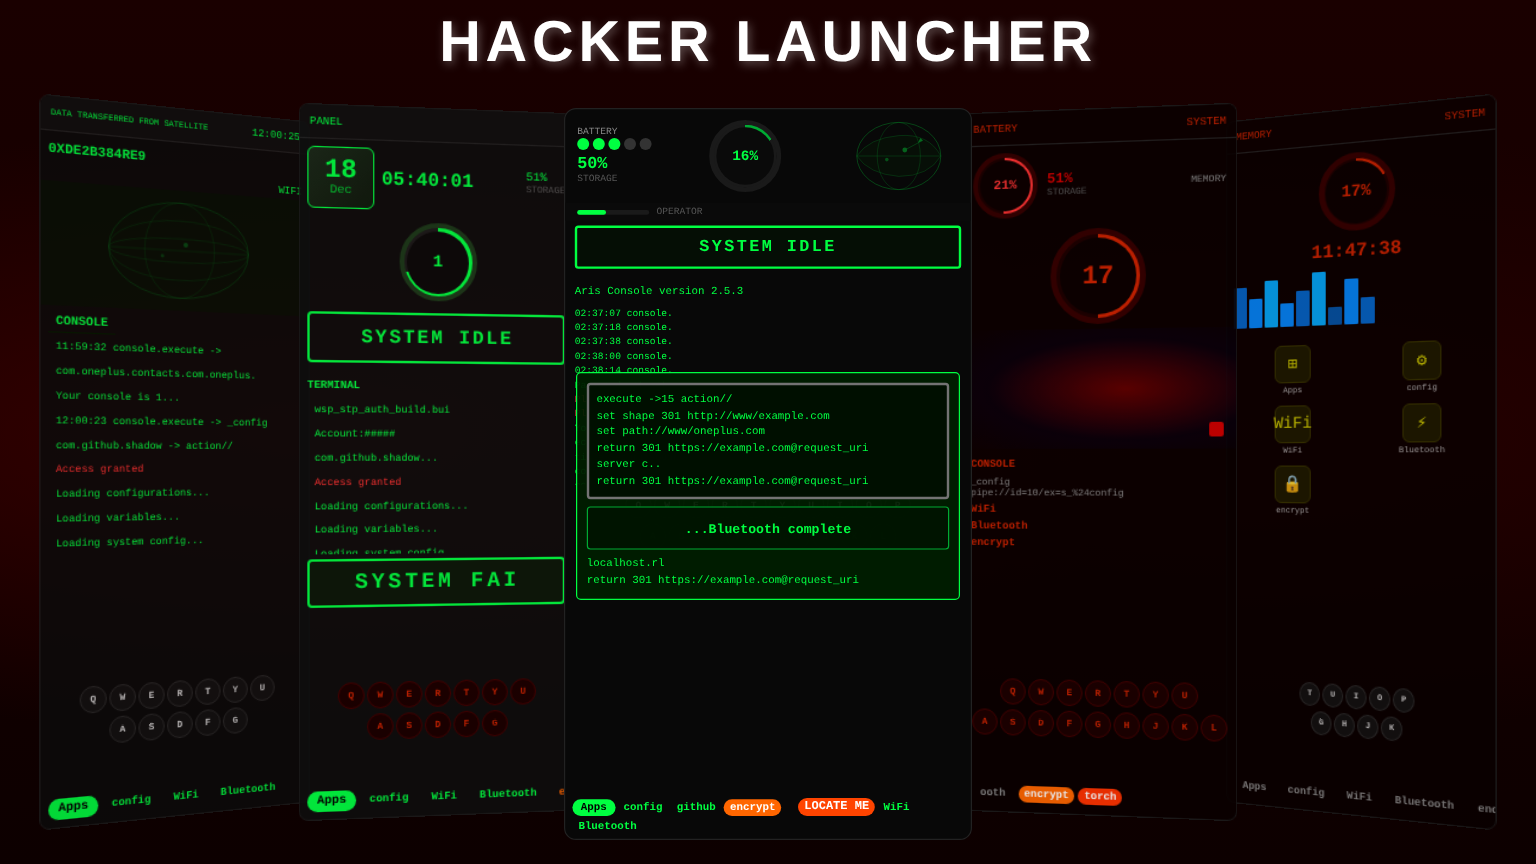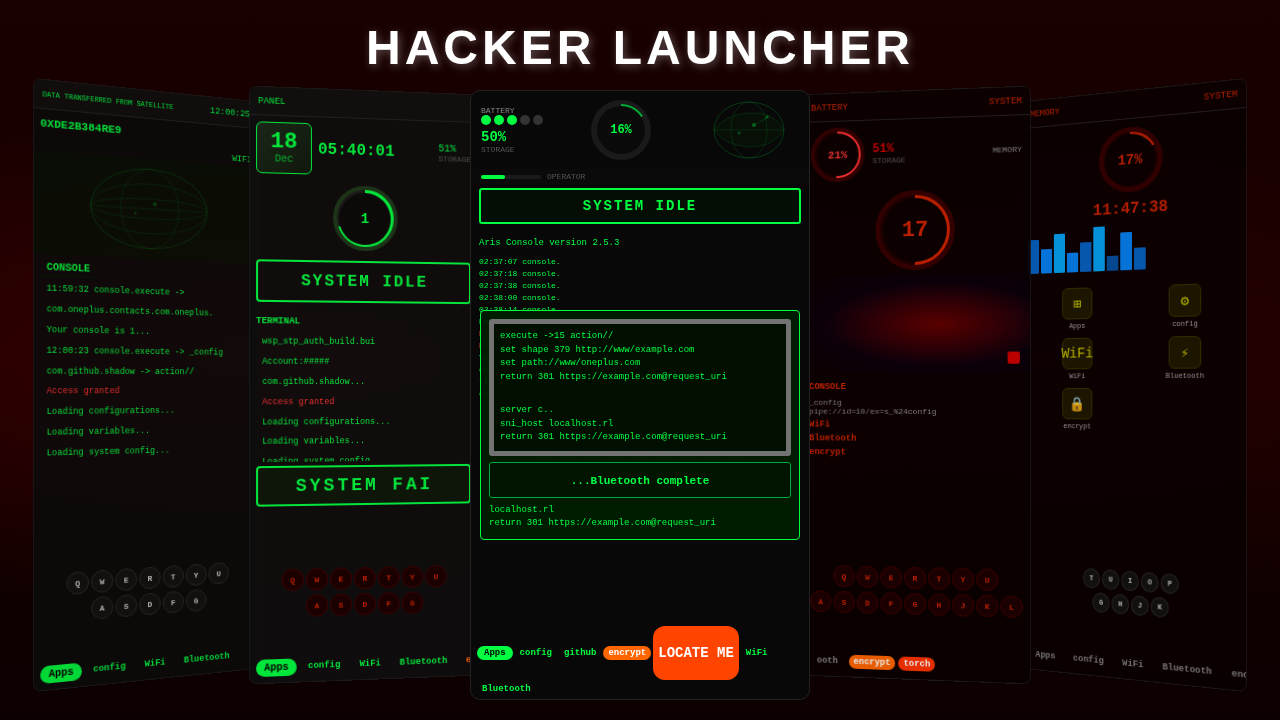--- a/index.html
+++ b/index.html
@@ -18,21 +18,21 @@
       top: 0; left: 0; width: 100%; height: 100%;
       background: radial-gradient(ellipse at 20% 50%, rgba(80,0,0,0.6) 0%, transparent 50%),
                   radial-gradient(ellipse at 80% 50%, rgba(60,0,0,0.5) 0%, transparent 50%),
                   linear-gradient(to bottom, #1a0000 0%, #0d0000 100%);
       z-index: 0;
     }
 
     
     .main-title {
       position: absolute;
-      top: 20px;
+      top: 8px;
       left: 50%;
       transform: translateX(-50%);
       color: white;
       font-size: 48px;
       font-weight: 900;
       font-family: Arial Black, sans-serif;
       letter-spacing: 4px;
       text-shadow: 2px 2px 8px rgba(255,255,255,0.3);
       z-index: 10;
       white-space: nowrap;
@@ -706,21 +706,21 @@
       <div class="console-line">color C</div>
       <div class="console-line">echo SecurityGuar</div>
 
     </div>
 
     <div class="bottom-tabs" style="flex-wrap:wrap;height:auto;padding:3px 6px;gap:2px;">
       <div class="tab-btn tab-active-green" style="font-size:9px;padding:2px 7px;">Apps</div>
       <div class="tab-btn" style="color:#00ff41;font-size:9px;padding:2px 5px;">config</div>
       <div class="tab-btn" style="color:#00ff41;font-size:9px;padding:2px 5px;">github</div>
       <div class="tab-btn tab-encrypt" style="font-size:9px;padding:2px 5px;">encrypt</div>
-      <div class="tab-btn tab-locate" style="font-size:14px;padding:19px 5px;">LOCATE ME</div>
+      <div class="tab-btn tab-locate" style="font-size:10px;padding:2px 5px;margin-left:12px;">LOCATE ME</div>
       <div class="tab-btn" style="color:#00ff41;font-size:9px;padding:2px 5px;">WiFi</div>
       <div class="tab-btn" style="color:#00ff41;font-size:9px;padding:2px 5px;">Bluetooth</div>
     </div>
 
     <div style="padding:4px 6px;">
       <div class="keys-row">
         <div class="k">Q</div>
         <div class="k">W</div>
         <div class="k">E</div>
         <div class="k">R</div>
@@ -903,27 +903,26 @@
         <div class="k" style="width:18px;height:20px;font-size:7px;">H</div>
         <div class="k" style="width:18px;height:20px;font-size:7px;">J</div>
         <div class="k" style="width:18px;height:20px;font-size:7px;">K</div>
       </div>
     </div>
   </div>
 
 </div>
 
 <div class="popup-overlay">
-  <div style="border:5px solid #737373;background:rgba(0,15,0,0.95);padding:6px;border-radius:3px;">
+  <div style="border:2px solid #737373;background:rgba(0,15,0,0.95);padding:6px;border-radius:3px;">
     <div class="popup-text">execute -&gt;15 action//</div>
-    <div class="popup-text">set shape 379 http://www/example.com</div>
+    <div class="popup-text">set shape 301 http://www/example.com</div>
     <div class="popup-text">set path://www/oneplus.com</div>
     <div class="popup-text">return 301 https://example.com@request_uri</div>
-    <div class="popup-text" style="margin-top:20px;">server c..</div>
-    <div class="popup-text">sni_host localhost.rl</div>
+    <div class="popup-text" style="margin-top:0;">server c..</div>
     <div class="popup-text">return 301 https://example.com@request_uri</div>
   </div>
   <div class="encrypt-complete-box">
     <span class="encrypt-complete-text">...Bluetooth complete</span>
   </div>
   <div class="popup-text" style="margin-top:4px;">localhost.rl</div>
   <div class="popup-text">return 301 https://example.com@request_uri</div>
 </div>
 
 </body></html>

